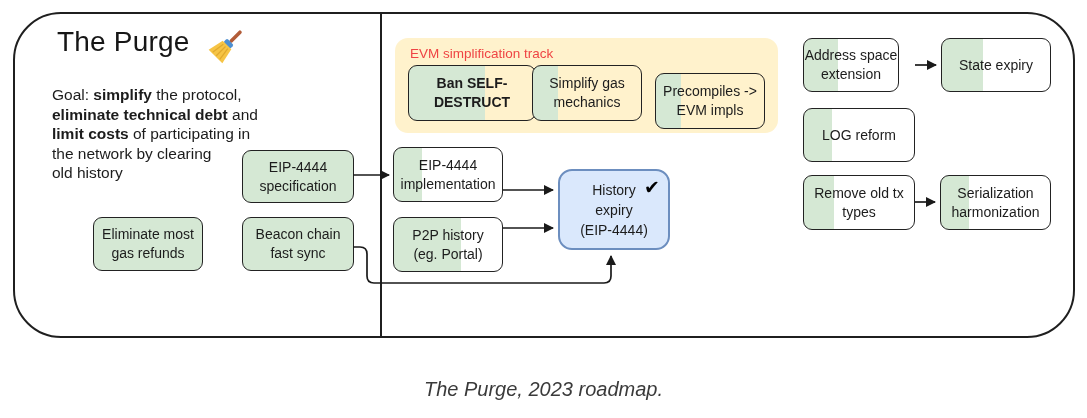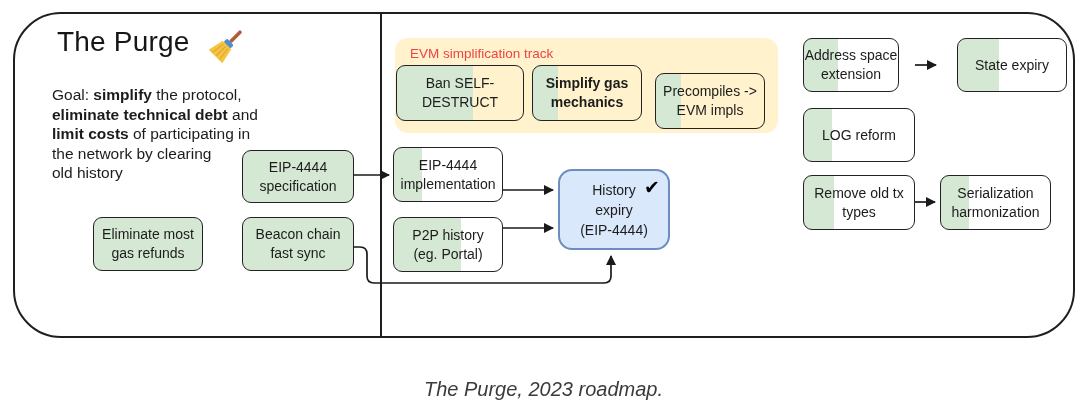--- a/index.html
+++ b/index.html
@@ -43,21 +43,21 @@
     display:flex;align-items:center;justify-content:center;
     text-align:center;font-size:14px;line-height:19px;
     color:#1c1c1c;background:#ffffff;
   }
   .nlabel{white-space:pre-line;display:block;width:100%;}
   .n-eliminate{left:93px;top:217px;width:110px;height:54px;}
   .n-spec{left:242px;top:150px;width:112px;height:53px;}
   .n-beacon{left:242px;top:217px;width:112px;height:54px;}
   .n-impl{left:393px;top:147px;width:110px;height:55px;}
   .n-p2p{left:393px;top:217px;width:110px;height:55px;}
-  .n-ban{left:396px;top:65px;width:128px;height:56px;}
+  .n-ban{left:408px;top:65px;width:128px;height:56px;font-weight:bold;}
   .n-simplify{left:532px;top:65px;width:110px;height:56px;}
   .n-precompiles{left:655px;top:65px;width:110px;height:56px;}
   .n-address{left:803px;top:38px;width:96px;height:54px;}
   .n-state{left:941px;top:38px;width:110px;height:54px;}
   .n-log{left:803px;top:108px;width:112px;height:54px;}
   .n-removetx{left:803px;top:175px;width:112px;height:55px;}
   .n-serialization{left:940px;top:175px;width:111px;height:55px;align-items:center;}
   .n-history{
     left:558px;top:169px;width:112px;height:81px;
     border:2px solid #6c8ebf;border-radius:14px;line-height:20px;
@@ -128,33 +128,33 @@
   <div class="node n-history" style="background: rgb(218, 232, 252);">
     <span class="nlabel">History
 expiry
 (EIP-4444)</span>
     <span class="check">✔</span>
   </div>
   <div class="node n-ban" style="background: linear-gradient(to right, rgb(213, 232, 212) 60%, rgb(255, 242, 204) 60%);">
     <span class="nlabel">Ban SELF-
 DESTRUCT</span>
   </div>
-  <div class="node n-simplify" style="background: linear-gradient(to right, rgb(213, 232, 212) 23%, rgb(255, 242, 204) 23%); font-weight: bold;">
+  <div class="node n-simplify" style="background: linear-gradient(to right, rgb(213, 232, 212) 23%, rgb(255, 242, 204) 23%);">
     <span class="nlabel">Simplify gas
 mechanics</span>
   </div>
   <div class="node n-precompiles" style="background: linear-gradient(to right, rgb(213, 232, 212) 23%, rgb(255, 242, 204) 23%); margin-top: 8px;">
     <span class="nlabel">Precompiles -&gt;
 EVM impls</span>
   </div>
   <div class="node n-address" style="background: linear-gradient(to right, rgb(213, 232, 212) 36%, rgb(255, 255, 255) 36%);">
     <span class="nlabel">Address space
 extension</span>
   </div>
-  <div class="node n-state" style="background: linear-gradient(to right, rgb(213, 232, 212) 38%, rgb(255, 255, 255) 38%); margin-left: 16px;">
+  <div class="node n-state" style="background: linear-gradient(to right, rgb(213, 232, 212) 38%, rgb(255, 255, 255) 38%);">
     <span class="nlabel">State expiry</span>
   </div>
   <div class="node n-log" style="background: linear-gradient(to right, rgb(213, 232, 212) 25%, rgb(255, 255, 255) 25%);">
     <span class="nlabel">LOG reform</span>
   </div>
   <div class="node n-removetx" style="background: linear-gradient(to right, rgb(213, 232, 212) 27%, rgb(255, 255, 255) 27%);">
     <span class="nlabel">Remove old tx
 types</span>
   </div>
   <div class="node n-serialization" style="background: linear-gradient(to right, rgb(213, 232, 212) 26%, rgb(255, 255, 255) 26%);">

